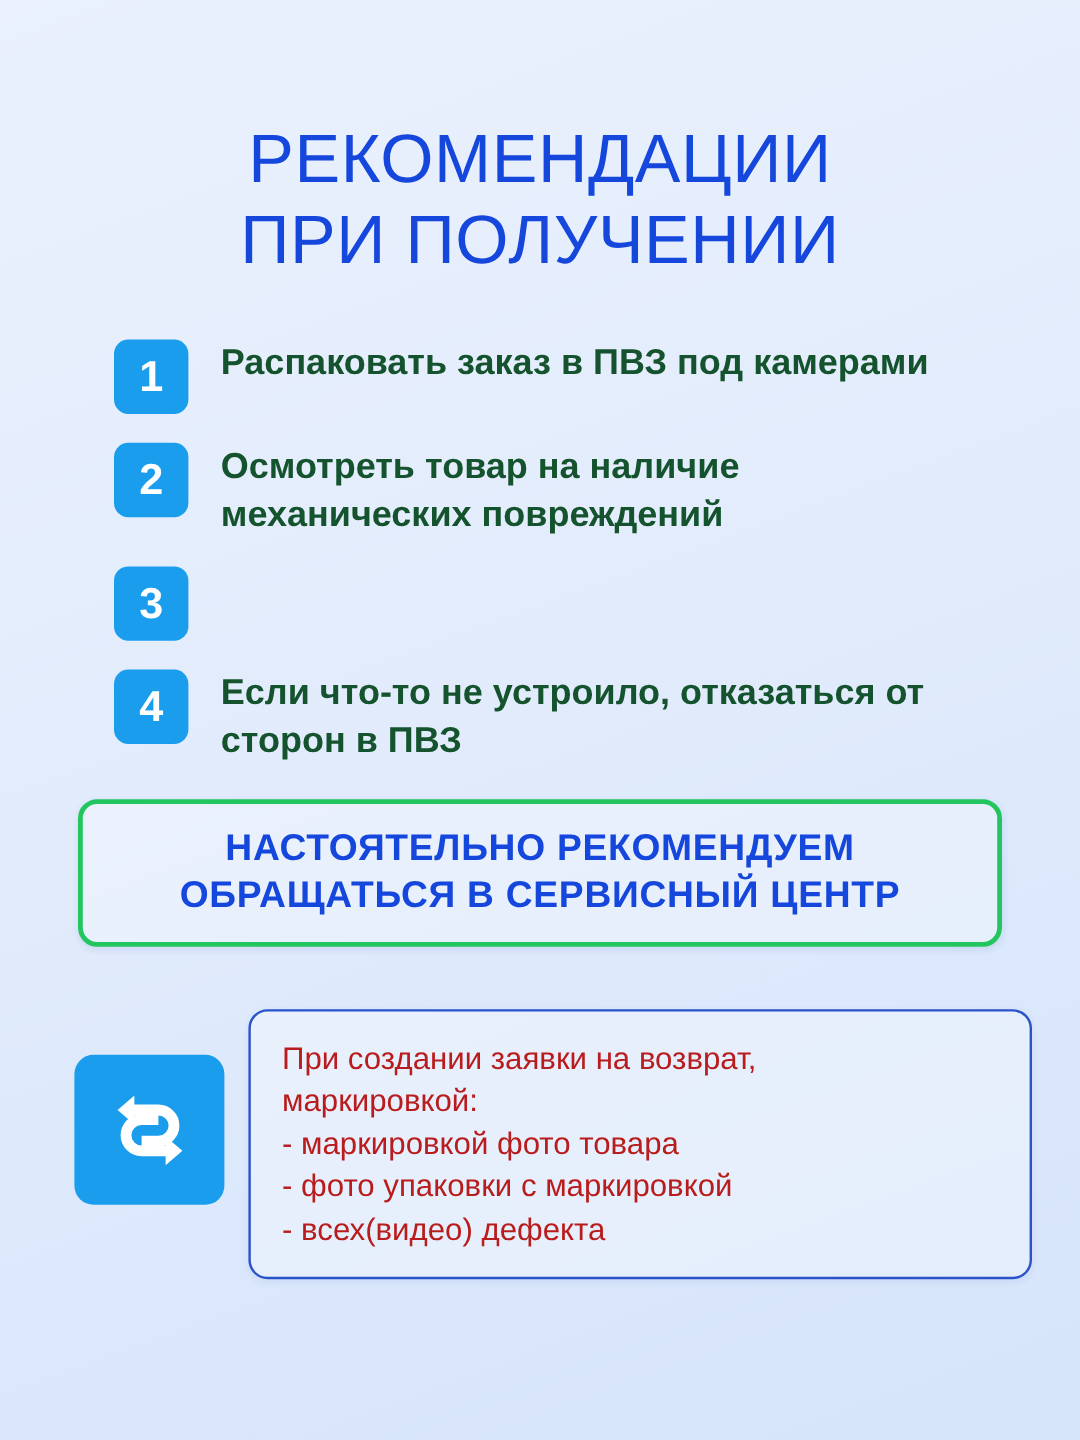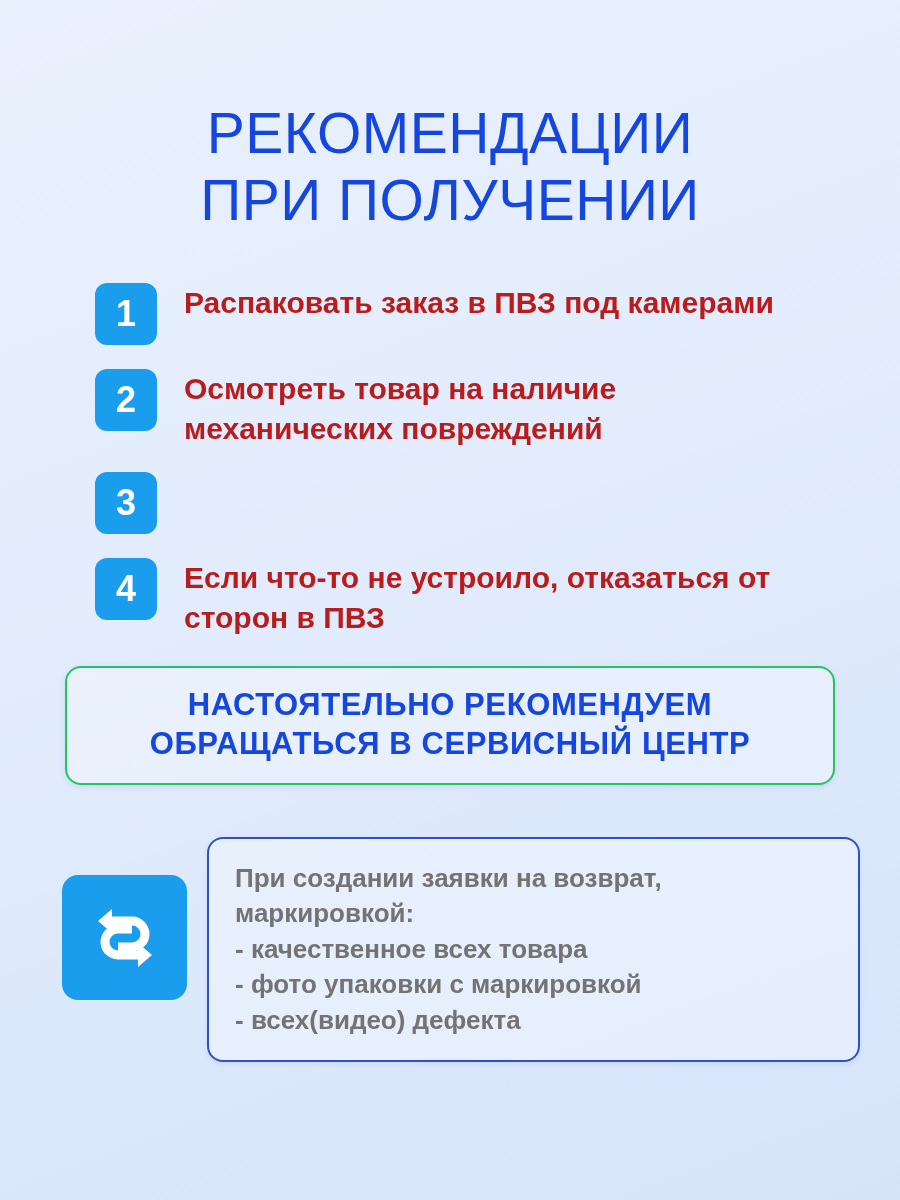--- a/index.html
+++ b/index.html
@@ -59,29 +59,29 @@
     display: flex;
     align-items: center;
     justify-content: center;
     margin-right: 27px;
     margin-top: 2px;
   }
   .step-text {
     font-size: 30px;
     font-weight: bold;
     line-height: 1.33;
-    color: #b91c1c;
+    color: #14532d;
     padding-top: 2px;
     max-width: 620px;
   }
 
   
   .banner {
     margin: 28px 25px 0 25px;
-    border: 2px solid #22c55e;
+    border: 4px solid #22c55e;
     border-radius: 16px;
     background: rgba(255,255,255,0.30);
     padding: 18px 14px 20px 14px;
     text-align: center;
     box-shadow: 0 2px 6px rgba(30,70,180,0.10);
   }
   .banner-line {
     font-size: 31px;
     font-weight: bold;
     letter-spacing: 0.6px;
@@ -112,23 +112,23 @@
   .note-box {
     flex: 1 1 auto;
     border: 2px solid #2a52c9;
     border-radius: 16px;
     background: rgba(255,255,255,0.32);
     padding: 22px 24px 22px 26px;
     box-shadow: 0 2px 6px rgba(30,70,180,0.08);
   }
   .note-line {
     font-size: 26px;
-    font-weight: bold;
+    font-weight: normal;
     line-height: 1.36;
-    color: #737373;
+    color: #b91c1c;
   }
   .note-line.indent { padding-left: 22px; }
 </style>
 </head>
 <body>
 
 <div class="page">
 
   <h1 class="title">
     <span>РЕКОМЕНДАЦИИ</span>
@@ -172,20 +172,20 @@
           <path d="M59 60 H36 a13 13 0 0 1 0 -26 H50"></path>
         </g>
         <polygon points="30,14 30,38 16,26" fill="#ffffff"></polygon>
         <polygon points="56,48 56,72 70,60" fill="#ffffff"></polygon>
       </svg>
     </div>
 
     <div class="note-box">
       <div class="note-line">При создании заявки на возврат,</div>
       <div class="note-line">маркировкой:</div>
-      <div class="note-line">- качественное всех товара</div>
+      <div class="note-line">- маркировкой фото товара</div>
       <div class="note-line">- фото упаковки с маркировкой</div>
       <div class="note-line">- всех(видео) дефекта</div>
     </div>
 
   </div>
 
 </div>
 
 </body></html>

